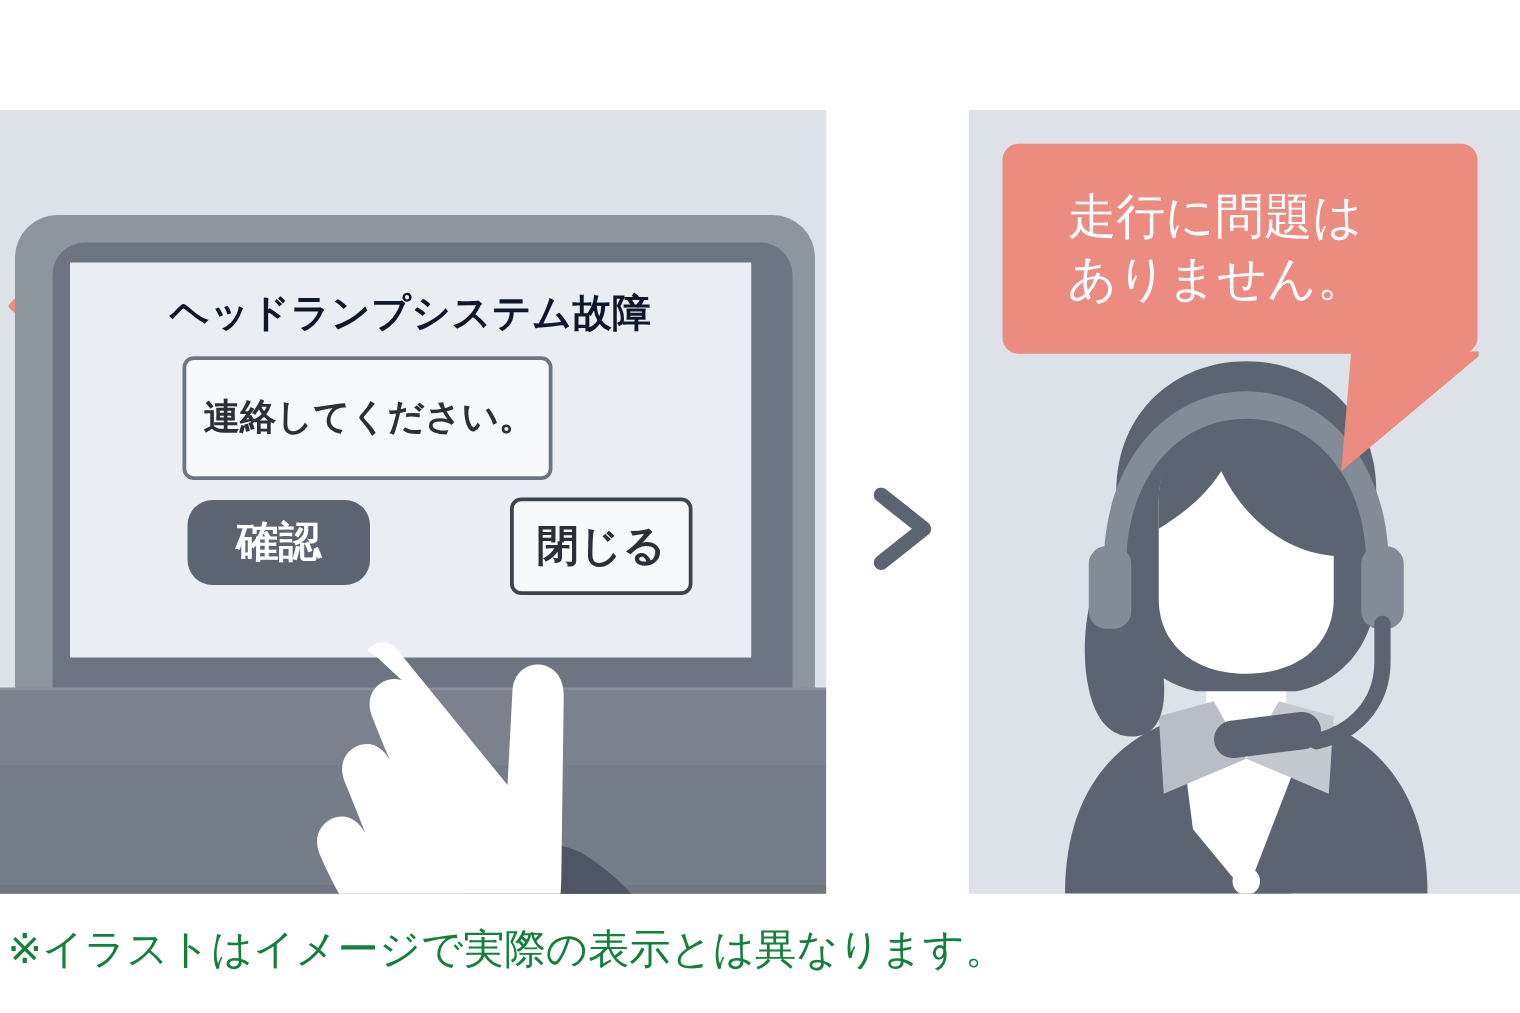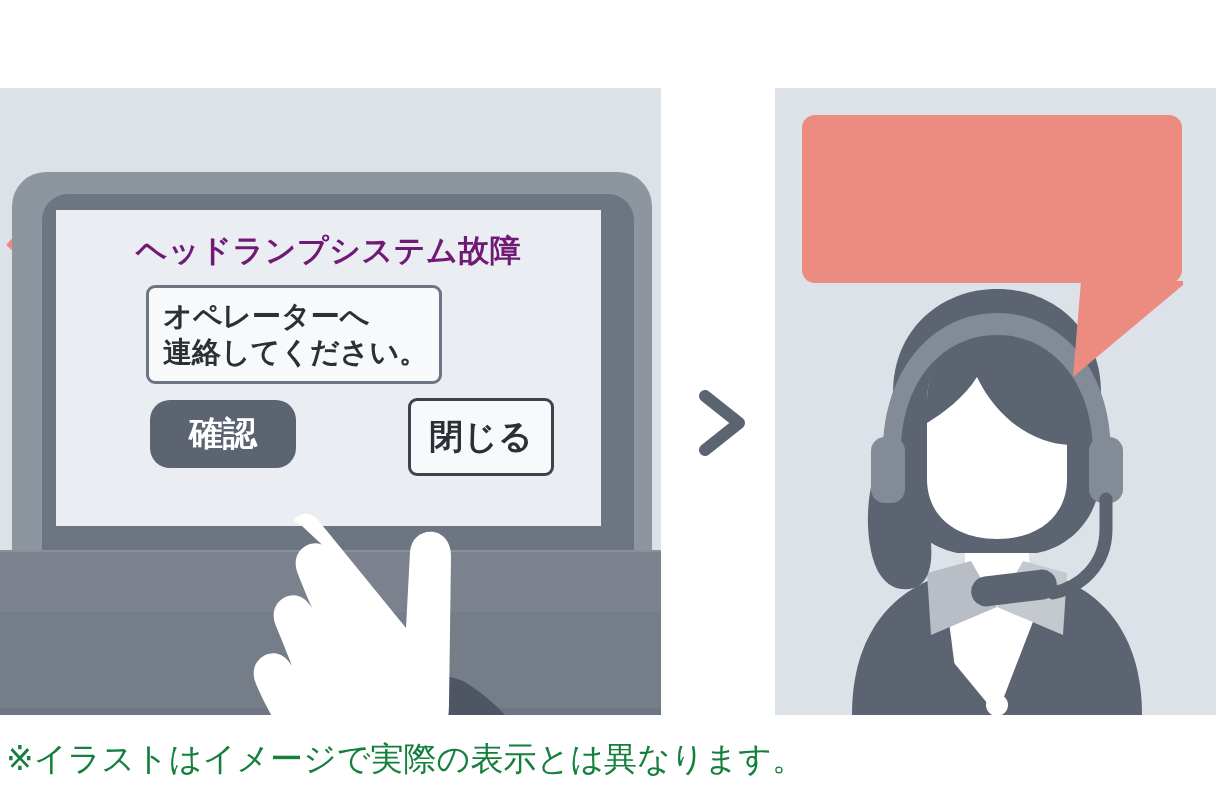--- a/index.html
+++ b/index.html
@@ -39,21 +39,21 @@
   }
   #dash-base2{
     position:absolute;left:0;top:524px;width:661px;height:103px;background:#757d89;
   }
   #dash-hl{position:absolute;left:0;top:462px;width:661px;height:5px;background:#89909a;}
   #dash-shadowline{position:absolute;left:0;top:620px;width:661px;height:7px;background:#6f7681;}
 
   
   #alert-title{
     position:absolute;left:0;top:20px;width:545px;text-align:center;
-    color:#701a75;font-weight:700;font-size:31px;letter-spacing:0.5px;
+    color:#0f172a;font-weight:700;font-size:31px;letter-spacing:0.5px;
     white-space:nowrap;
   }
   #msg-box{
     position:absolute;left:90px;top:75px;width:290px;height:93px;
     background:#f7f9fb;border:3px solid #6d7582;border-radius:9px;
     display:flex;flex-direction:column;justify-content:center;
   }
   .msg-line{
     color:#2b2f36;font-weight:700;font-size:29px;line-height:1.22;
     padding-left:14px;white-space:nowrap;
@@ -120,21 +120,20 @@
     <div id="dash-hl"></div>
     <div id="dash-base"></div>
     <div id="dash-base2"></div>
     <div id="dash-shadowline"></div>
 
     <div id="screen">
 
       <div id="alert-title">ヘッドランプシステム故障</div>
 
       <div id="msg-box">
-        <div class="msg-line">オペレーターへ</div>
         <div class="msg-line">連絡してください。</div>
       </div>
 
       <div id="btn-confirm">確認</div>
 
       <div id="btn-close">閉じる</div>
     </div>
 
     <svg id="hand" viewBox="0 0 380 290">
       <path fill="#4e5563" d="M168 196 C196 170 232 160 258 176 C300 202 330 250 352 290 L150 290 C142 255 150 216 168 196 Z"></path>
@@ -201,17 +200,21 @@
 
       <circle cx="222" cy="384" r="11" fill="#ffffff"></circle>
       <circle cx="222" cy="432" r="11" fill="#ffffff"></circle>
     </svg>
 
     <svg id="bubble-tail" viewBox="0 0 120 98">
       <path d="M18 0 L120 0 L120 4 L10 96 Z" fill="#ec8b80"></path>
     </svg>
 
     <div id="bubble"></div>
+    <div id="bubble-text">
+      <div class="bub-line">走行に問題は</div>
+      <div class="bub-line">ありません。</div>
+    </div>
   </div>
 
   <div id="caption">※イラストはイメージで実際の表示とは異なります。</div>
 
 </div>
 
 </body></html>

